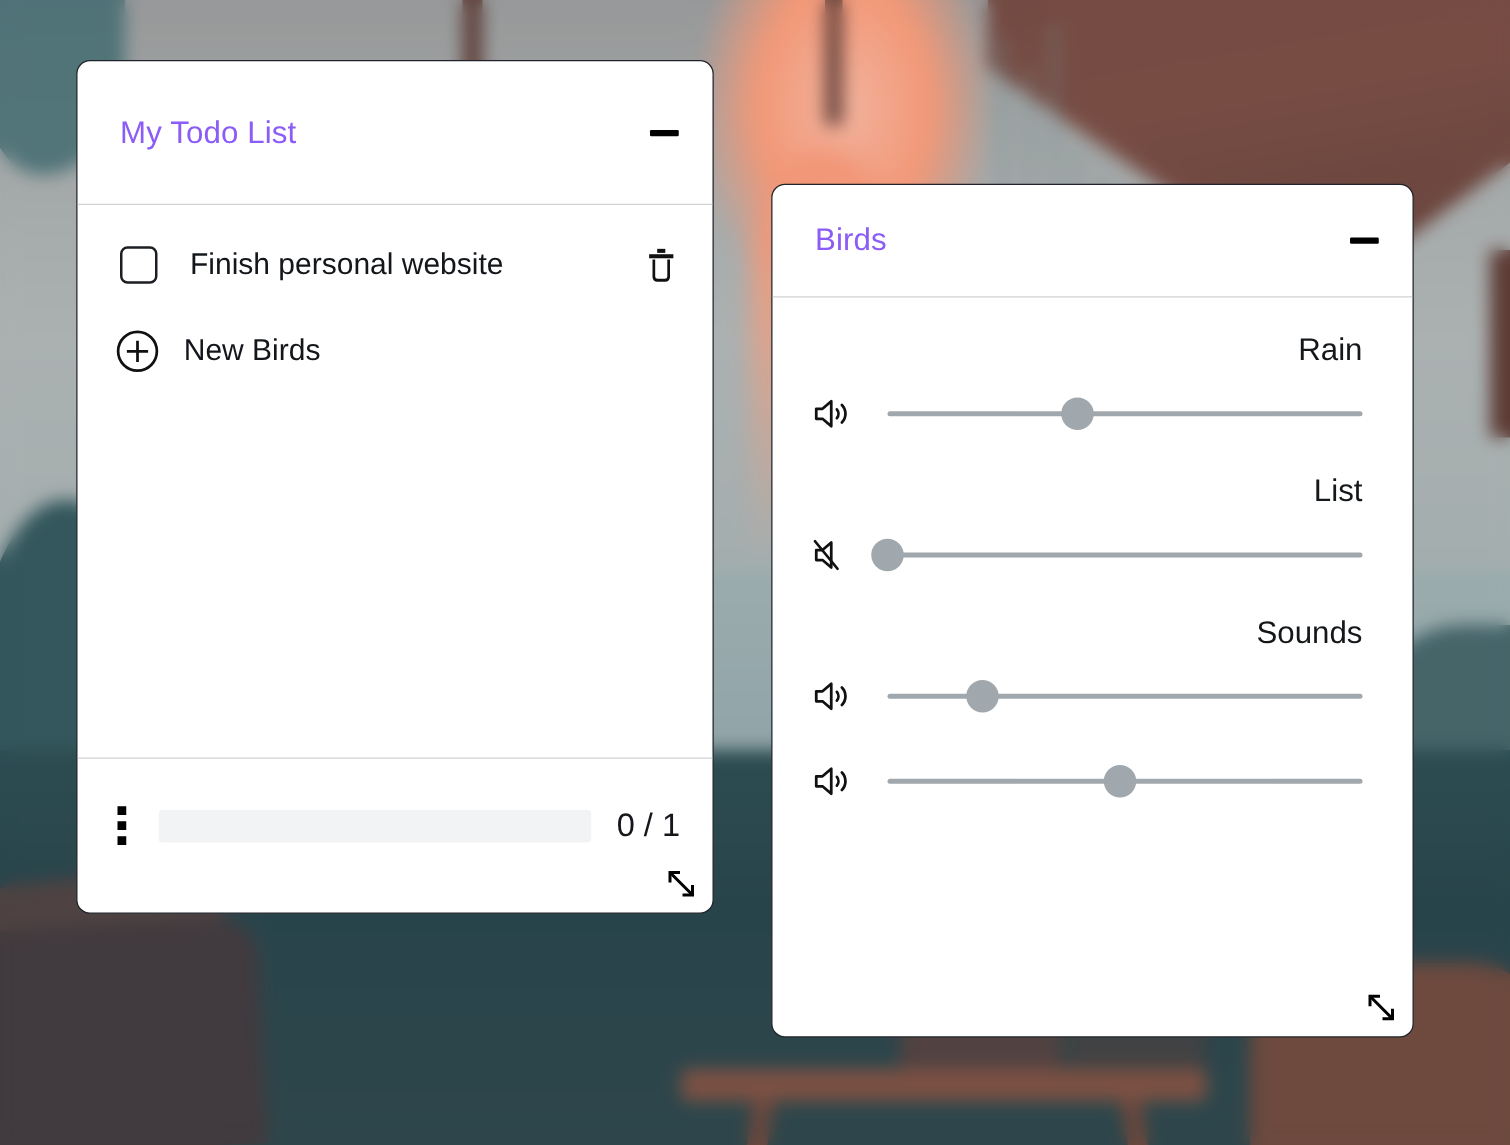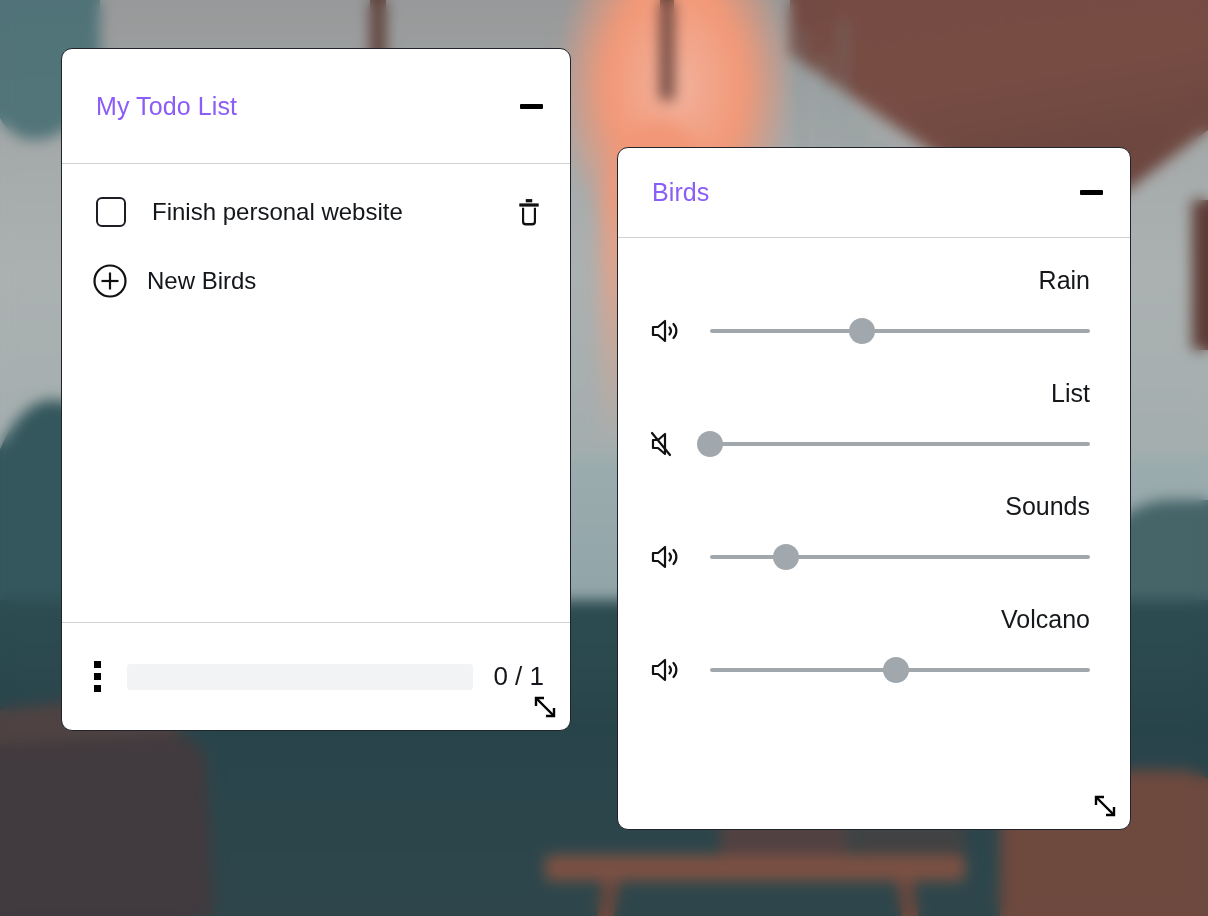--- a/index.html
+++ b/index.html
@@ -138,21 +138,21 @@
     font-size: 24px; color: #13161a;
   }
   .icon-btn { cursor: pointer; display:flex; align-items:center; justify-content:center; }
   .new-todo-row {
     display:flex; align-items:center;
     padding: 16px 28px 0 30px; height: 62px; cursor: pointer;
   }
   .new-todo-text { margin-left: 19px; font-size: 24px; color: #13161a; }
 
   #todo-footer {
-    position: absolute; left:0; right:0; bottom:0; height: 108px;
+    position: absolute; left:0; right:0; bottom:16px; height: 108px;
     border-top: 1px solid #cfd2d4;
     display: flex; align-items: center;
     padding: 0 26px 0 32px;
   }
   .kebab { display:flex; flex-direction:column; gap:5px; cursor:pointer; flex:none; }
   .kebab span { width:7px; height:7px; background:#000; display:block; }
   .progress-track {
     flex: 1; height: 26px; background: #f1f3f5; border-radius: 3px;
     margin: 0 20px 0 26px; position: relative; overflow:hidden;
   }
@@ -334,21 +334,20 @@
           </svg>
         </div>
         <div class="slider">
           <div class="slider-track"></div>
           <div class="slider-thumb" style="left: 20%;"></div>
         </div>
       </div>
     </div>
 
     <div class="sound-group">
-      <div class="sound-label">Volcano</div>
       <div class="slider-row">
         <div class="spk-icon">
           <svg width="34" height="30" viewBox="0 0 34 30">
             <path d="M3 11 h5 L15 5 v20 L8 19 H3 Z" fill="none" stroke="#111" stroke-width="2.2" stroke-linejoin="round"></path>
             <path d="M19.5 11.5 a5.5 5.5 0 0 1 0 7" fill="none" stroke="#111" stroke-width="2.2" stroke-linecap="round"></path>
             <path d="M23.5 8 a10 10 0 0 1 0 14" fill="none" stroke="#111" stroke-width="2.2" stroke-linecap="round"></path>
           </svg>
         </div>
         <div class="slider">
           <div class="slider-track"></div>

